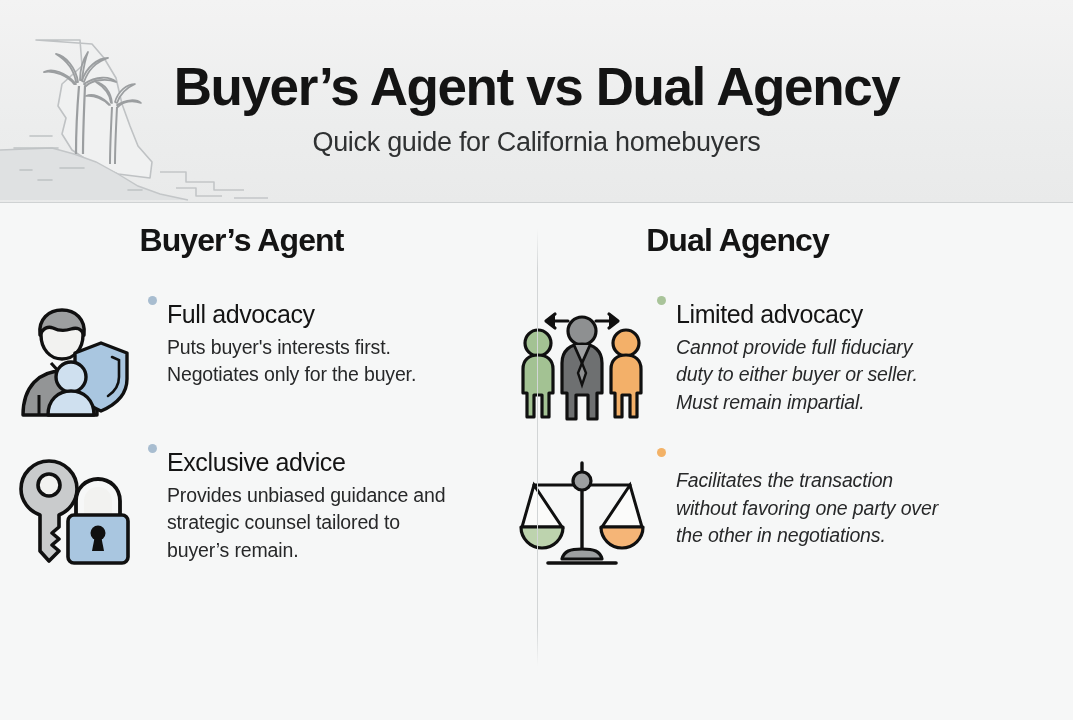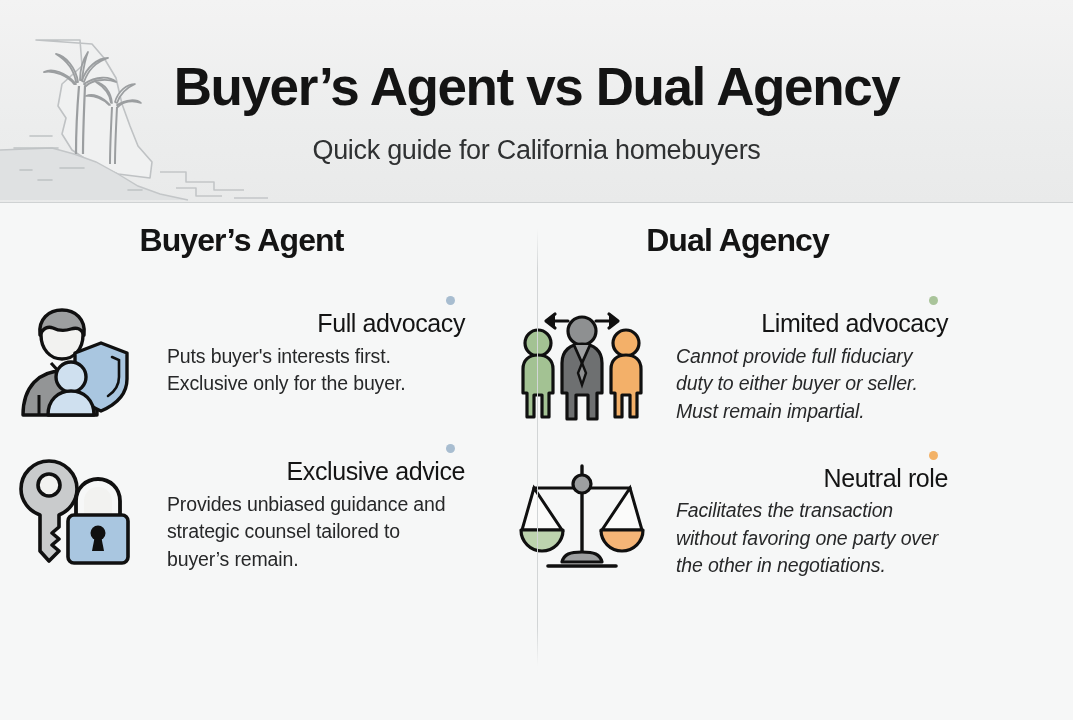--- a/index.html
+++ b/index.html
@@ -52,21 +52,21 @@
     justify-content: center;
     padding-top: 6px;
     box-sizing: border-box;
   }
   .title {
     font-size: 53px;
     font-weight: 700;
     letter-spacing: -1.4px;
     color: #141414;
     line-height: 1.05;
-    margin: 16px;
+    margin: 8px;
     white-space: nowrap;
   }
   .subtitle {
     font-size: 27px;
     font-weight: 400;
     color: #2f3132;
     letter-spacing: -0.3px;
     margin-top: 4px;
     white-space: nowrap;
   }
@@ -123,22 +123,21 @@
   }
   .left .item .icon-slot { width: 148px; }
   .right-col .item .icon-slot { width: 150px; margin-left: 24px; }
 
   .item .text-slot {
     flex: 1 1 auto;
     padding-right: 18px;
   }
   .bullet-row {
     display: flex;
-    align-items: flex-end;
-    flex-direction: column;
+    align-items: flex-start;
   }
   .bullet {
     flex: 0 0 auto;
     width: 9px;
     height: 9px;
     border-radius: 50%;
     margin-right: 10px;
     position: relative;
     top: -5px;
   }
@@ -246,21 +245,21 @@
               <circle cx="56" cy="70" r="15" fill="#cfe0ef" stroke="#101010" stroke-width="3.4"></circle>
 
               <path d="M33 108 C33 93 43 84 56 84 C69 84 79 93 79 108 Z" fill="#cfe0ef" stroke="#101010" stroke-width="3.4" stroke-linejoin="round"></path>
             </svg>
           </div>
           <div class="text-slot">
             <div class="bullet-row">
               <span class="bullet" style="background:#a8bdd0"></span>
               <span class="heading">Full advocacy</span>
             </div>
-            <div class="desc">Puts buyer's interests first. Exclusive only for the buyer.</div>
+            <div class="desc">Puts buyer's interests first. Negotiates only for the buyer.</div>
           </div>
         </div>
 
         <div class="item">
           <div class="icon-slot">
             <svg width="112" height="112" viewBox="0 0 112 112">
 
               <path d="M31 6 C47 6 59 19 59 34 C59 46 51 56 41 60 L41 72 L34 78 L41 84 L34 90 L41 96 L31 106 L22 96 L22 60 C11 56 3 46 3 34 C3 19 15 6 31 6 Z" fill="#c9cbcc" stroke="#101010" stroke-width="3.6" stroke-linejoin="round"></path>
               <circle cx="31" cy="30" r="11" fill="#f2f2f0" stroke="#101010" stroke-width="3.6"></circle>
 
@@ -340,21 +339,20 @@
 
               <path d="M83 68 L125 68 A21 21 0 0 1 83 68 Z" fill="#f5b577" stroke="#101010" stroke-width="3.2" stroke-linejoin="round"></path>
 
               <path d="M44 100 C46 92 52 90 64 90 C76 90 82 92 84 100 Z" fill="#9d9fa0" stroke="#101010" stroke-width="3.2" stroke-linejoin="round"></path>
               <line x1="30" y1="104" x2="98" y2="104" stroke="#101010" stroke-width="3.6" stroke-linecap="round"></line>
             </svg>
           </div>
           <div class="text-slot">
             <div class="bullet-row">
               <span class="bullet" style="background:#f3b267"></span>
-              <span class="heading">Neutral role</span>
             </div>
             <div class="desc">Facilitates the transaction without favoring one party over the other in negotiations.</div>
           </div>
         </div>
 
       </div>
     </div>
   </div>
 </div>
 

